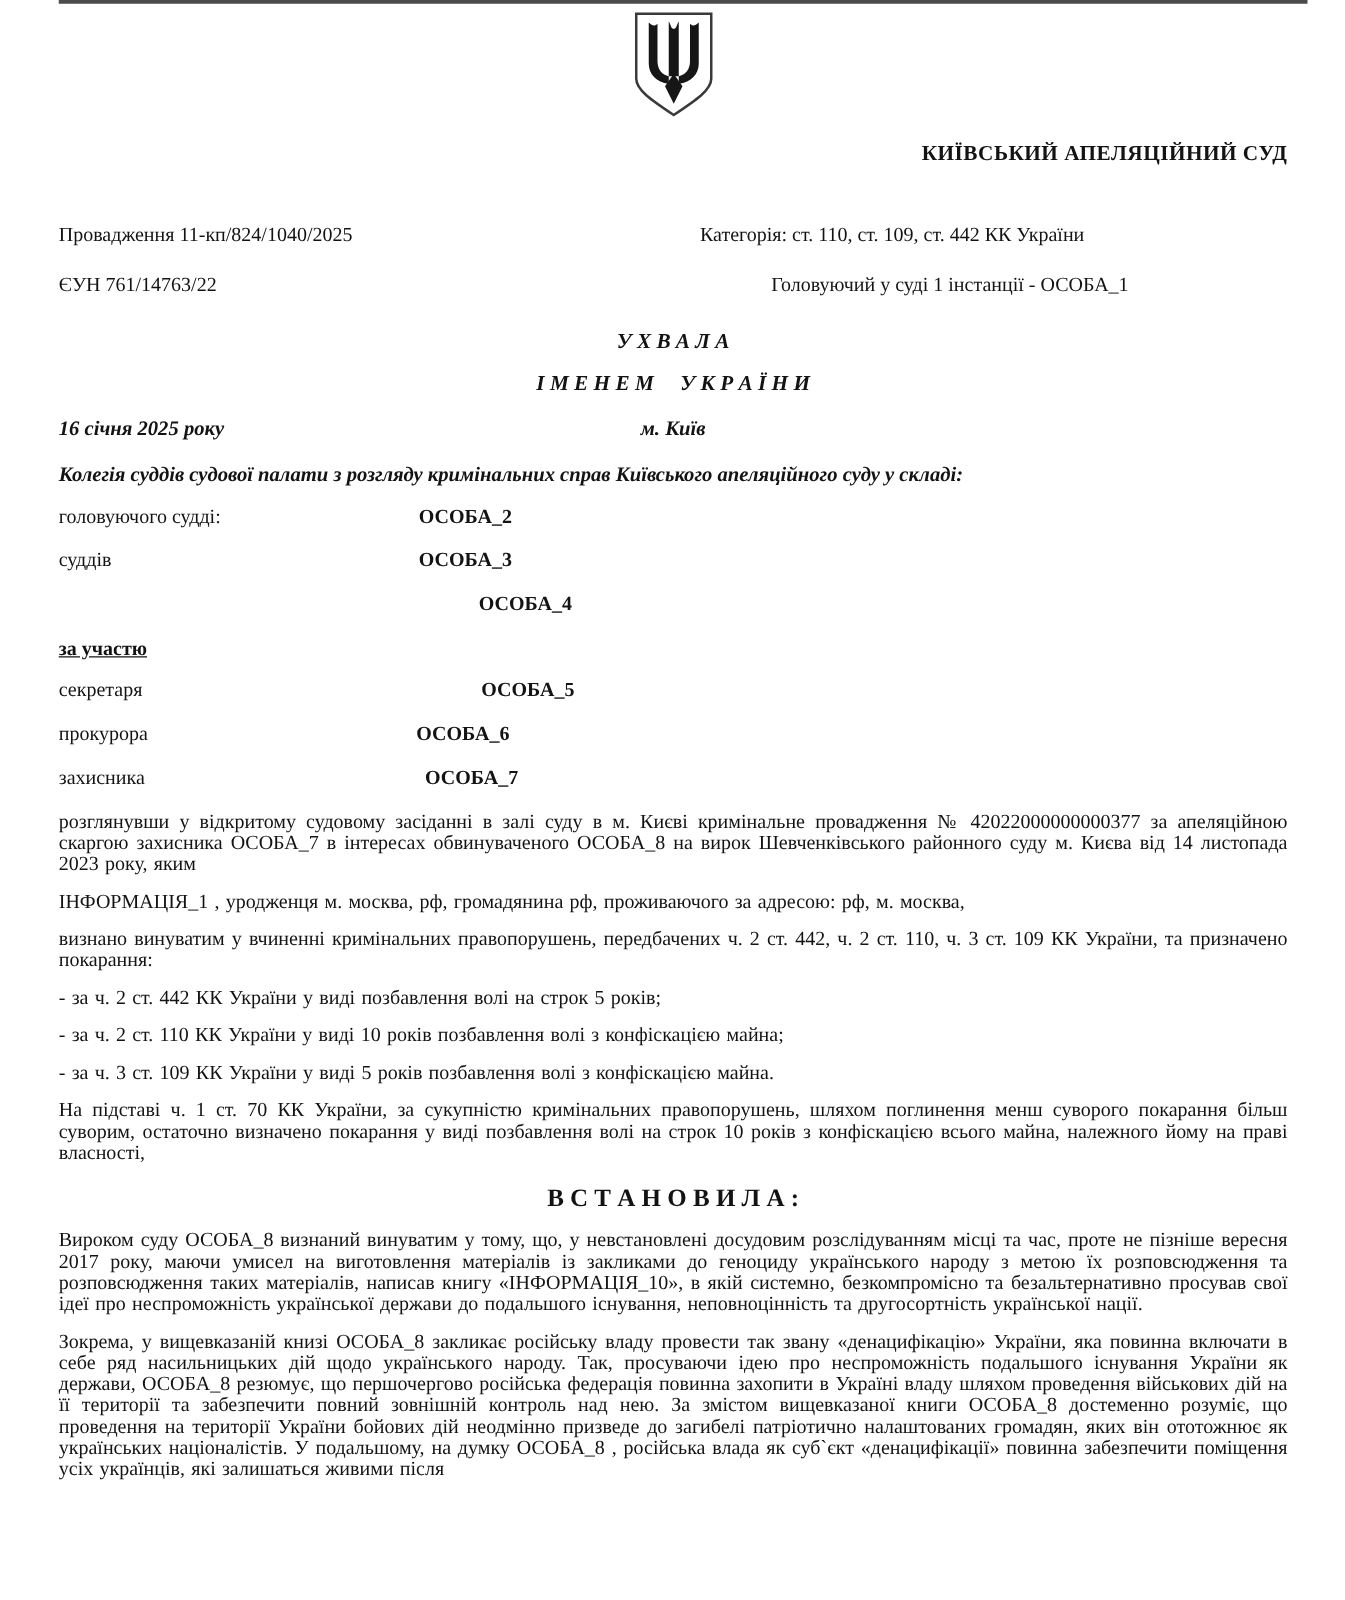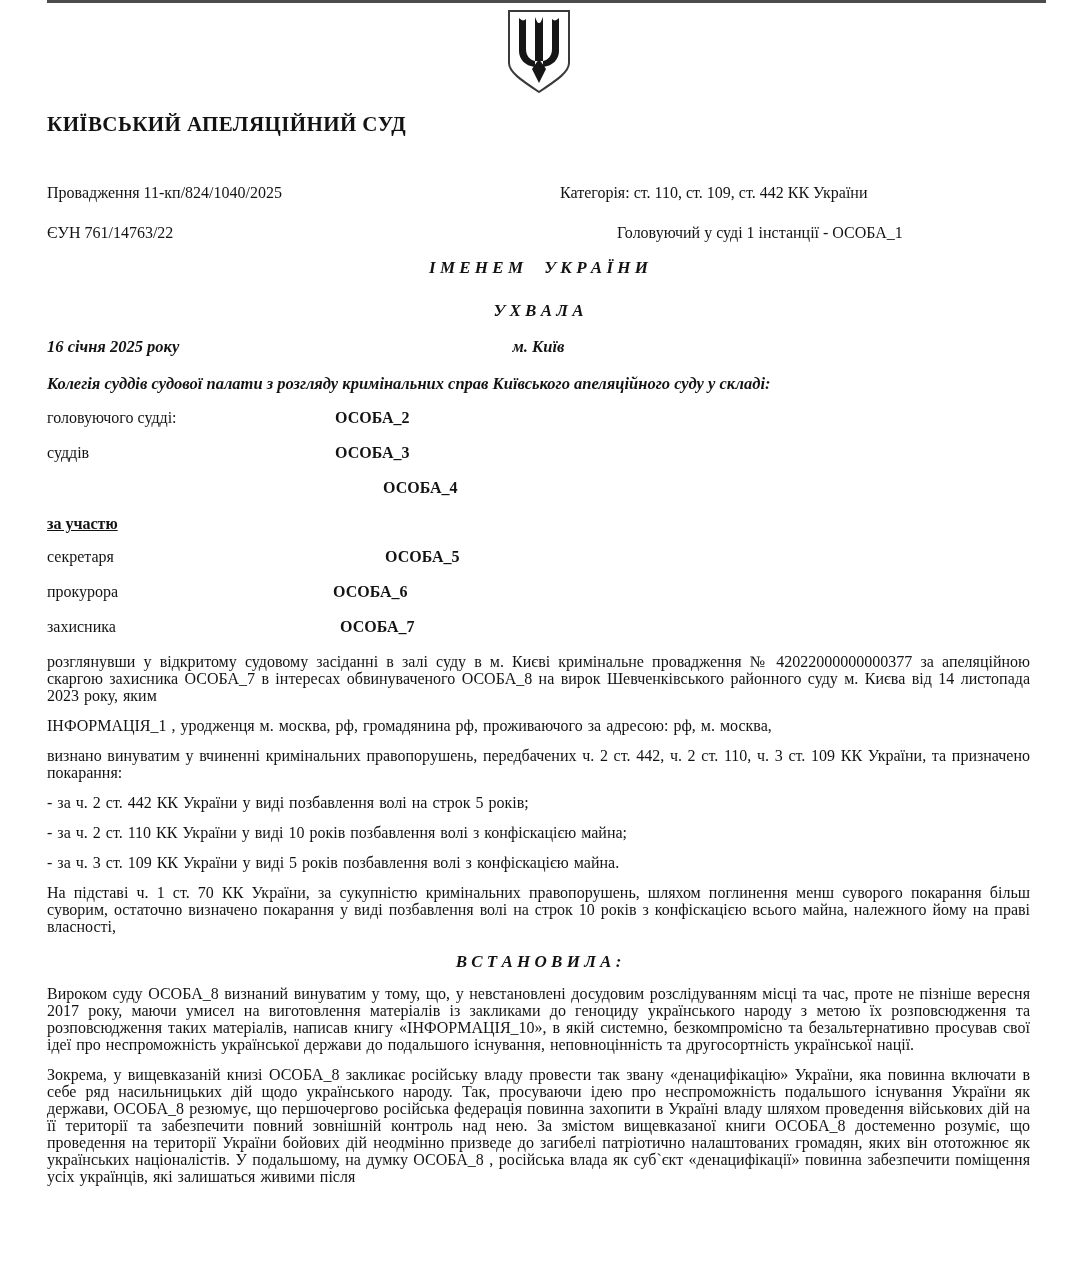--- a/index.html
+++ b/index.html
@@ -8,42 +8,42 @@
     position:relative;
     width:1076px; height:1280px;
     background:#ffffff;
     font-family:"Liberation Serif","DejaVu Serif",serif;
     font-size:16px; color:#131313;
     overflow:hidden;
   }
   .content { position:relative; padding:0 46px 0 47px; }
   .top-rule { position:absolute; top:0; left:47px; width:999px; height:3px; background:#4c4c4c; }
   .emblem-wrap { padding-top:9px; text-align:center; }
-  .court-name { margin-top:13px; text-align:left; font-weight:bold; font-size:21px; letter-spacing:0.4px; }
+  .court-name { margin-top:13px; text-align:right; font-weight:bold; font-size:17px; letter-spacing:0.4px; }
   .info-row { position:relative; height:20px; }
   .row1 { margin-top:47px; }
   .row2 { margin-top:20px; }
   .info-right-1 { position:absolute; left:513px; top:0; white-space:nowrap; }
   .info-right-2 { position:absolute; left:570px; top:0; white-space:nowrap; }
   .doc-title { margin-top:23px; text-align:center; font-weight:bold; font-style:italic; font-size:17px; white-space:pre; }
   .doc-title2 { margin-top:14px; }
   .date-row { position:relative; margin-top:16px; height:21px; font-weight:bold; font-style:italic; font-size:16.5px; }
   .date-left { position:absolute; left:0; top:0; }
   .place-center { position:absolute; left:0; right:0; top:0; text-align:center; }
   .panel-intro { margin-top:16px; font-weight:bold; font-style:italic; font-size:16.5px; }
   .role-row { position:relative; margin-top:15px; height:20px; }
   .role-label { position:absolute; left:0; top:0; }
   .role-name { position:absolute; top:0; font-weight:bold; white-space:nowrap; }
   .pos-288 { left:288px; } .pos-336 { left:336px; } .pos-338 { left:338px; }
   .pos-286 { left:286px; } .pos-293 { left:293px; }
   .participation { margin-top:16px; font-weight:bold; text-decoration:underline; }
   .para { margin-top:13px; text-align:justify; line-height:17px; word-spacing:1px; }
   .defendant-line { margin-top:9px; line-height:26px; }
   .defendant-name { font-weight:bold; text-decoration:underline; }
-  .established { margin-top:17px; margin-bottom:5px; text-align:center; font-weight:bold; font-style:italic; font-size:17px; white-space:pre; }
+  .established { margin-top:17px; margin-bottom:5px; text-align:center; font-weight:bold; font-size:20px; white-space:pre; }
   .shield-svg { display:inline-block; }
 </style>
 </head>
 <body>
 
 <div class="page">
   <div class="top-rule"></div>
 
   <div class="content">
 
@@ -63,22 +63,22 @@
 
     <div class="info-row row1">
       <span>Провадження 11-кп/824/1040/2025</span>
       <span class="info-right-1">Категорія: ст. 110, ст. 109, ст. 442 КК України</span>
     </div>
     <div class="info-row row2">
       <span>ЄУН 761/14763/22</span>
       <span class="info-right-2">Головуючий у суді 1 інстанції - ОСОБА_1</span>
     </div>
 
+    <div class="doc-title">У Х В А Л А</div>
     <div class="doc-title doc-title2">І М Е Н Е М     У К Р А Ї Н И</div>
-    <div class="doc-title">У Х В А Л А</div>
 
     <div class="date-row">
       <span class="date-left">16 січня 2025 року</span>
       <span class="place-center">м. Київ</span>
     </div>
 
     <div class="panel-intro">Колегія суддів судової палати з розгляду кримінальних справ Київського апеляційного суду у складі:</div>
 
     <div class="role-row">
       <span class="role-label">головуючого судді:</span>

